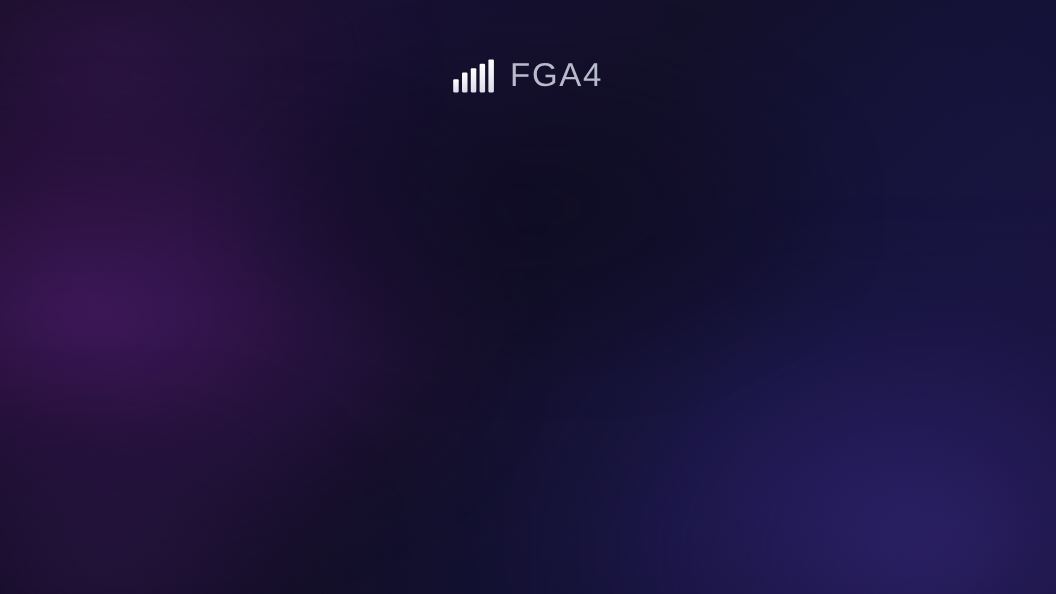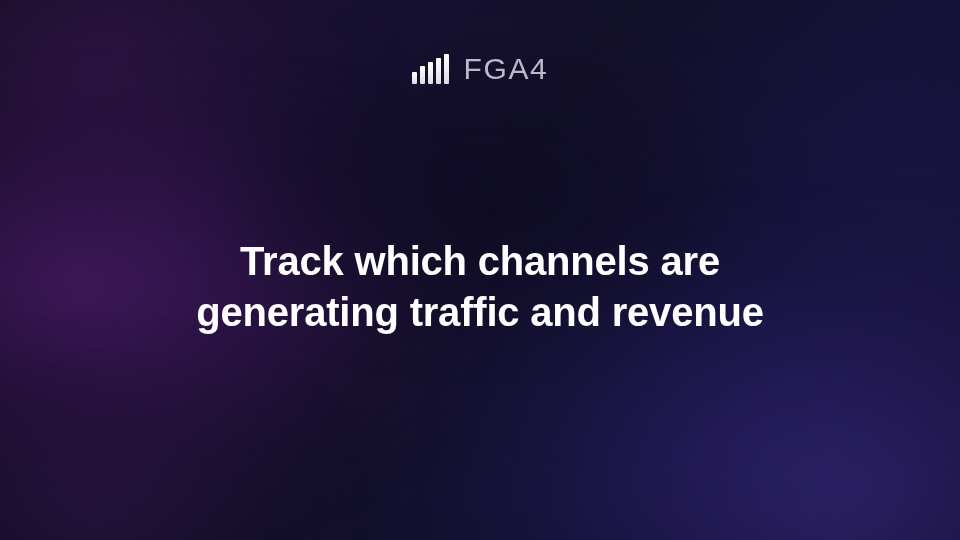--- a/index.html
+++ b/index.html
@@ -205,19 +205,15 @@
       <span class="brand-icon">
         <span class="bar b1"></span>
         <span class="bar b2"></span>
         <span class="bar b3"></span>
         <span class="bar b4"></span>
         <span class="bar b5"></span>
       </span>
       <span class="brand-name">FGA4</span>
     </div>
 
-    <div class="headline">
-      <span class="headline-line">Track which channels are</span>
-      <span class="headline-line">generating traffic and revenue</span>
-    </div>
 
   </div>
 </div>
 
 </body></html>

